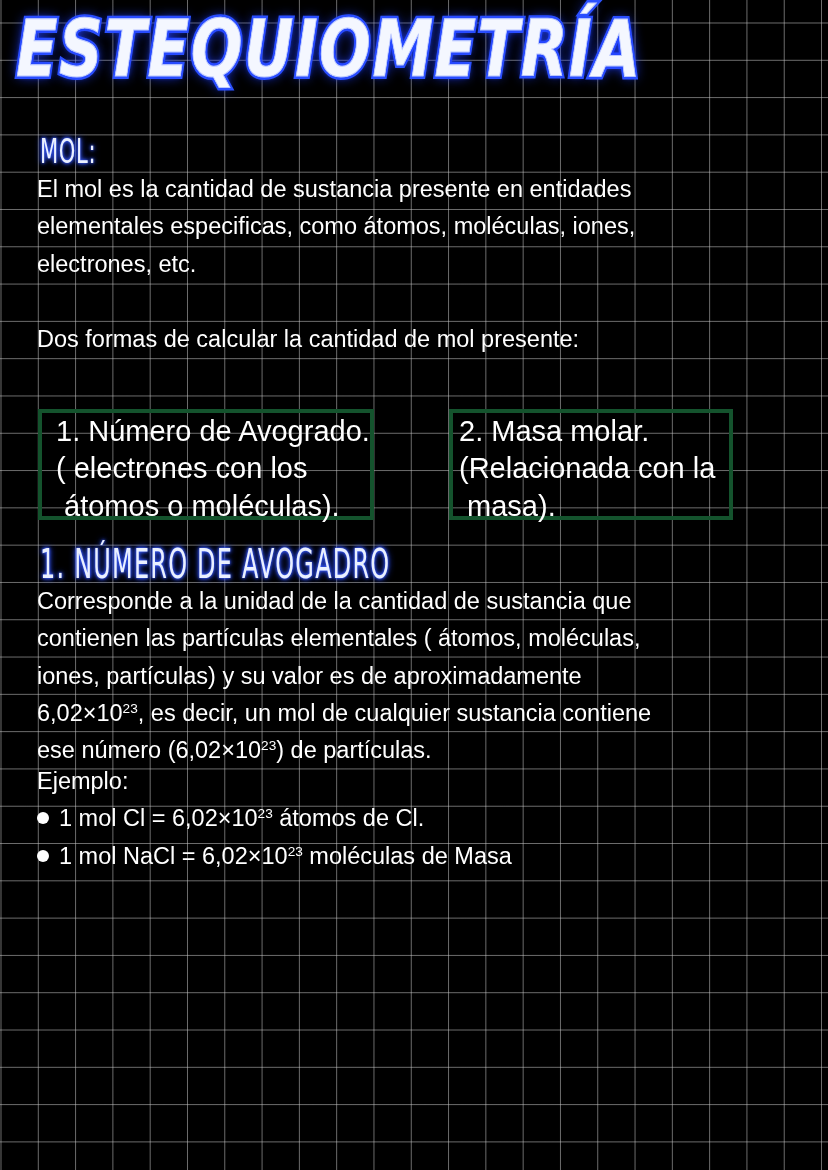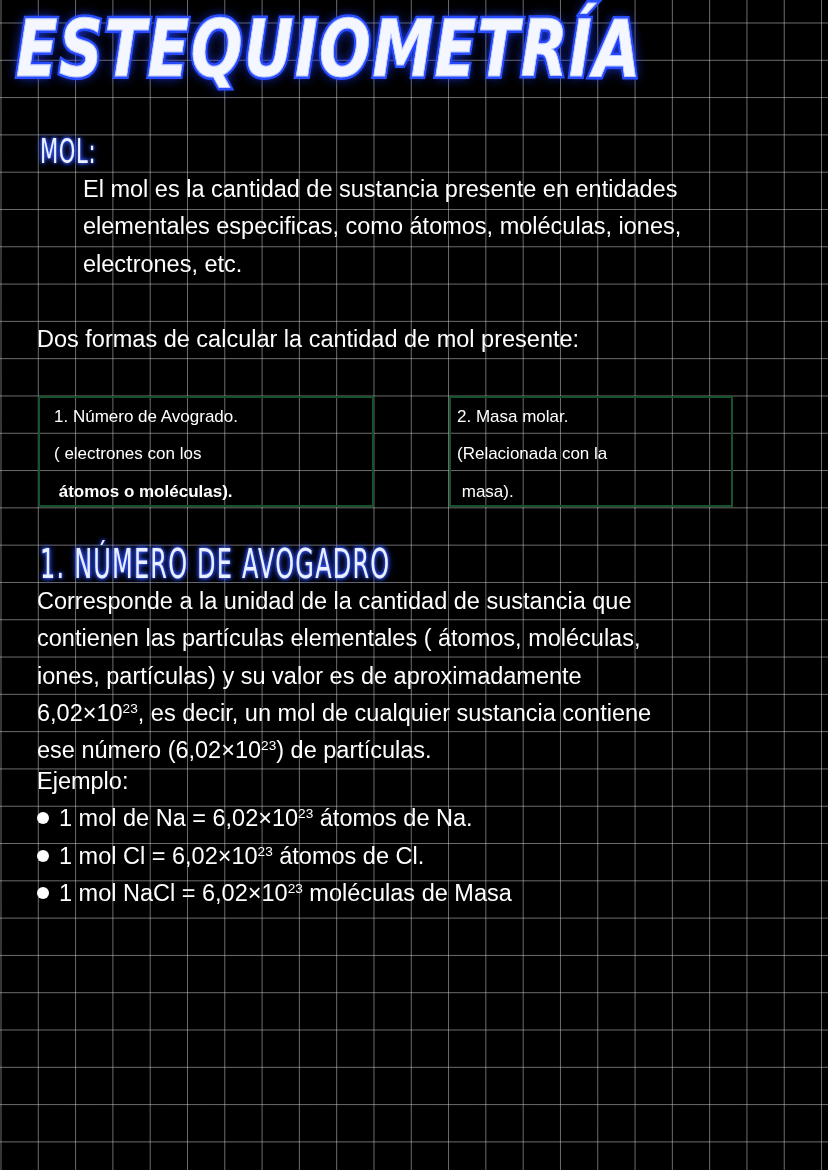--- a/index.html
+++ b/index.html
@@ -50,65 +50,64 @@
     left:40px; top:541px;
     font-size:40px; font-style:normal; font-weight:normal;
     transform:scaleX(0.60);
     color:#eaf0ff;
     text-shadow:0 0 3px #3a5cff, 0 0 6px #3a5cff, 0 0 10px #2748ff;
     letter-spacing:2px;
   }
   .para { position:absolute; left:37px; font-size:23.5px; line-height:37.3px; white-space:nowrap; }
   .para div { height:37.3px; }
   .box {
-    position:absolute; border:2px solid #14532d; box-sizing:border-box;
-    font-size:17px; line-height:37.3px; white-space:nowrap;
+    position:absolute; border:4px solid #14532d; box-sizing:border-box;
+    font-size:29px; line-height:37.3px; white-space:nowrap;margin-top:13px;
   }
   .box div { height:37.3px; }
   sup { font-size:0.58em; vertical-align:0.6em; line-height:0; }
   .bullet { display:inline-block; width:12px; height:12px; border-radius:50%; background:#fff; margin-right:10px; vertical-align:2px; }
 </style>
 </head>
 <body>
 
 <div class="neon title">ESTEQUIOMETRÍA</div>
 <div class="title-inner">ESTEQUIOMETRÍA</div>
 
 <div class="neon h-mol">MOL:</div>
 
-<div class="para" style="top:171px;padding-left:46px;">
+<div class="para" style="top:171px;">
   <div>El mol es la cantidad de sustancia presente en entidades</div>
   <div>elementales especificas, como átomos, moléculas, iones,</div>
   <div>electrones, etc.</div>
 </div>
 
 <div class="para" style="top:321px;">
   <div>Dos formas de calcular la cantidad de mol presente:</div>
 </div>
 
 <div class="box" style="left:38px; top:396px; width:336px; height:111px; padding-left:14px;">
   <div>1. Número de Avogrado.</div>
   <div style="white-space:pre;">( electrones con los</div>
-  <div style="white-space:pre;font-weight:bold;"> átomos o moléculas).</div>
+  <div style="white-space:pre;"> átomos o moléculas).</div>
 </div>
 
 <div class="box" style="left:449px; top:396px; width:284px; height:111px; padding-left:6px;">
   <div>2. Masa molar.</div>
   <div>(Relacionada con la</div>
   <div style="white-space:pre;"> masa).</div>
 </div>
 
 <div class="neon h-avo">1. NÚMERO DE AVOGADRO</div>
 
 <div class="para" style="top:583px;">
   <div>Corresponde a la unidad de la cantidad de sustancia que</div>
   <div>contienen las partículas elementales ( átomos, moléculas,</div>
   <div>iones, partículas) y su valor es de aproximadamente</div>
   <div><span>6,02×10</span><sup>23</sup><span>, es decir, un mol de cualquier sustancia contiene</span></div>
   <div><span>ese número (</span><span>6,02×10</span><sup>23</sup><span>) de partículas.</span></div>
 </div>
 
 <div class="para" style="top:763px;">
   <div>Ejemplo:</div>
-  <div style="white-space:pre;"><span class="bullet"></span><span>1 mol de Na = </span><span>6,02×10</span><sup>23</sup><span> átomos de Na.</span></div>
   <div style="white-space:pre;"><span class="bullet"></span><span>1 mol Cl = </span><span>6,02×10</span><sup>23</sup><span> átomos de Cl.</span></div>
   <div style="white-space:pre;"><span class="bullet"></span><span>1 mol NaCl = </span><span>6,02×10</span><sup>23</sup><span> moléculas de Masa</span></div>
 </div>
 
 </body></html>

